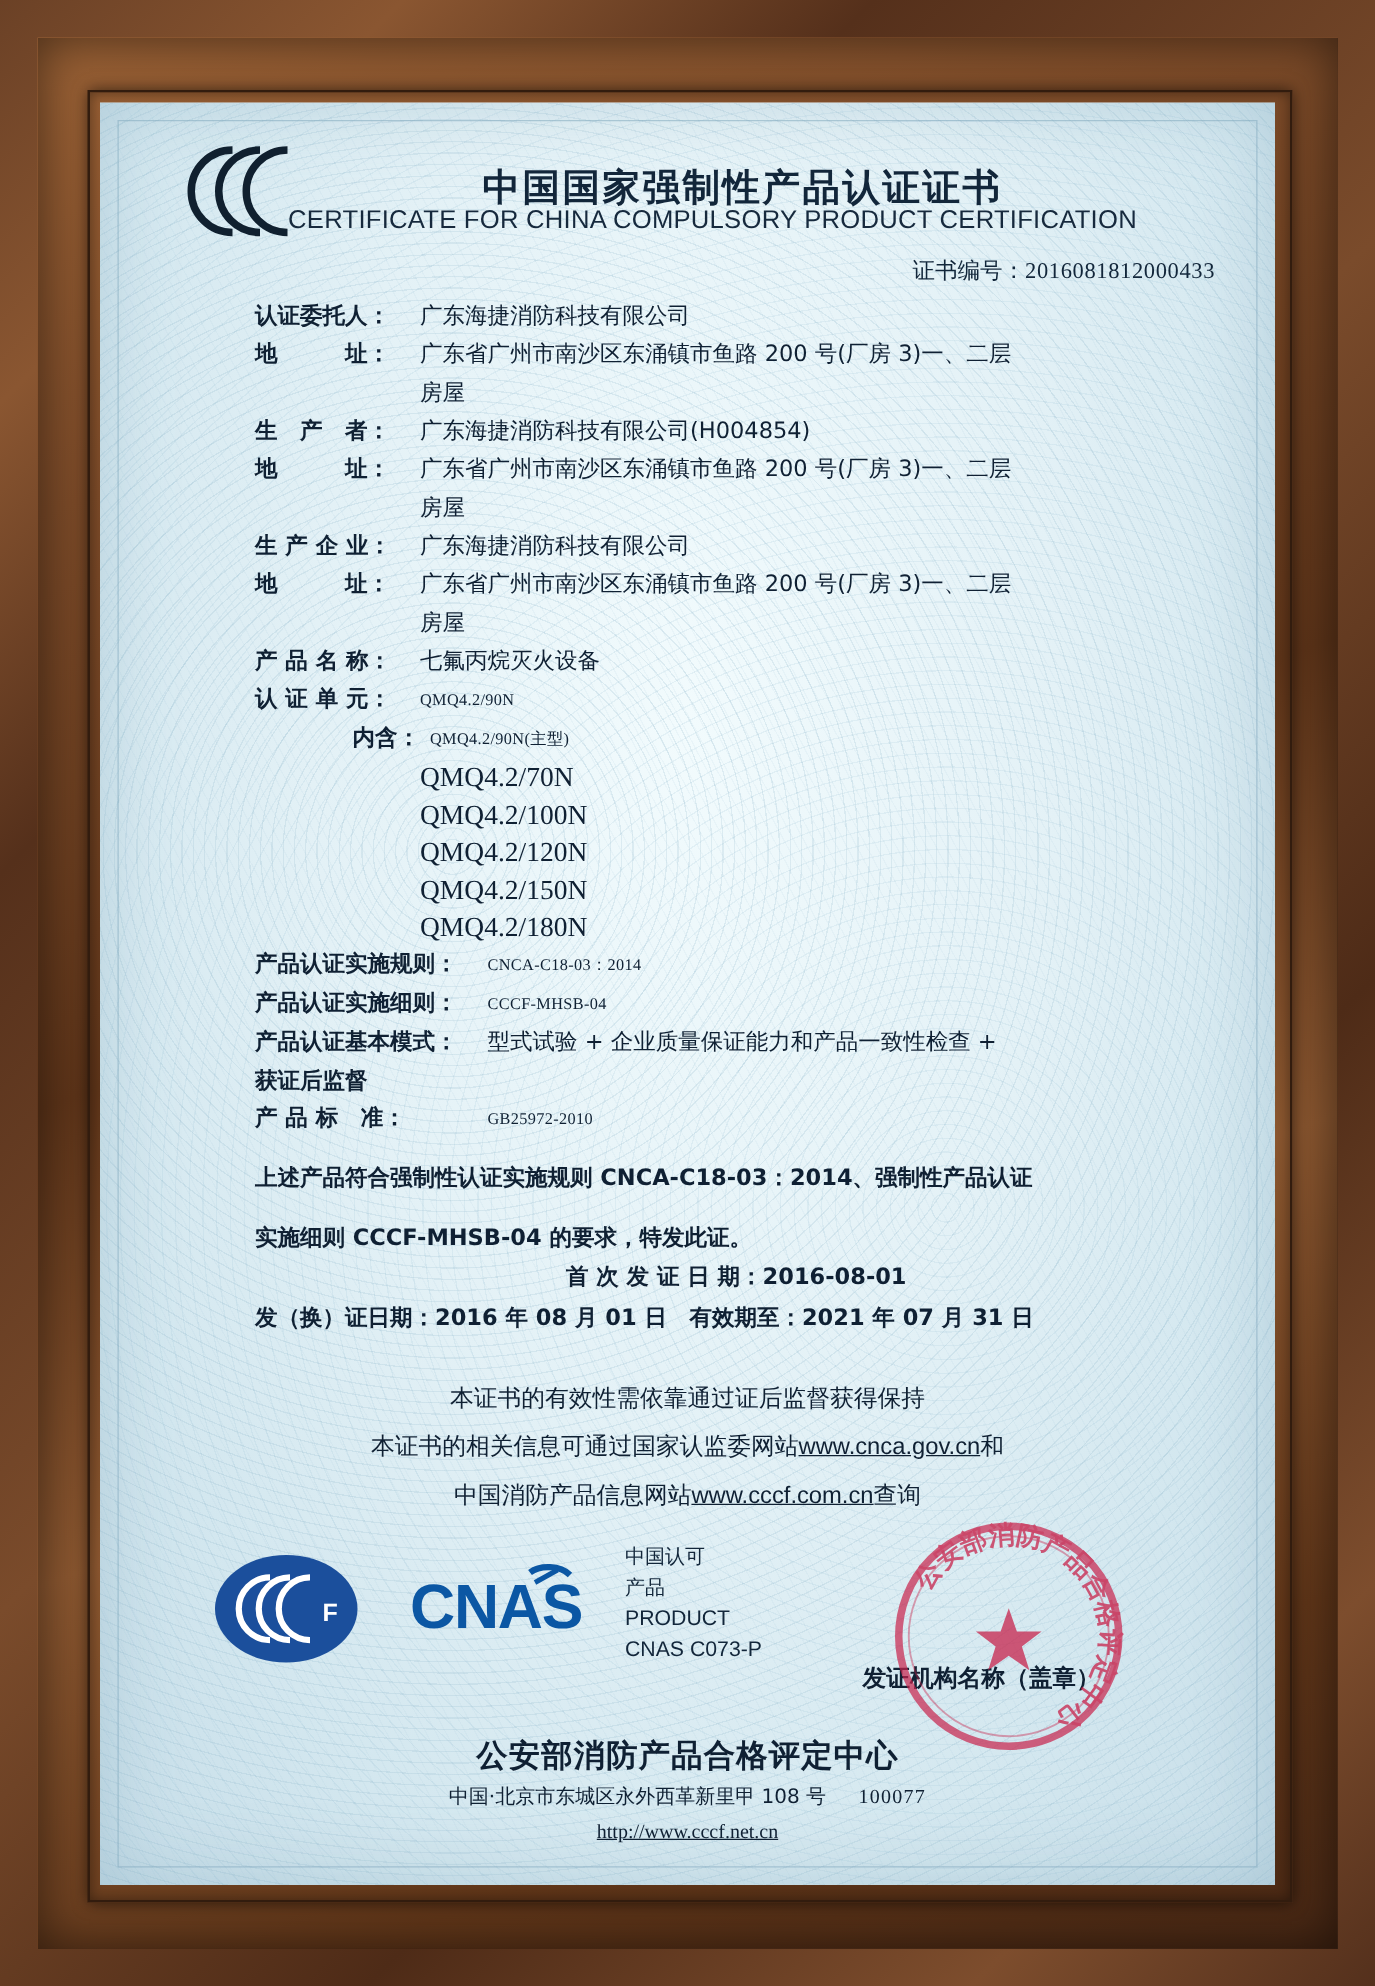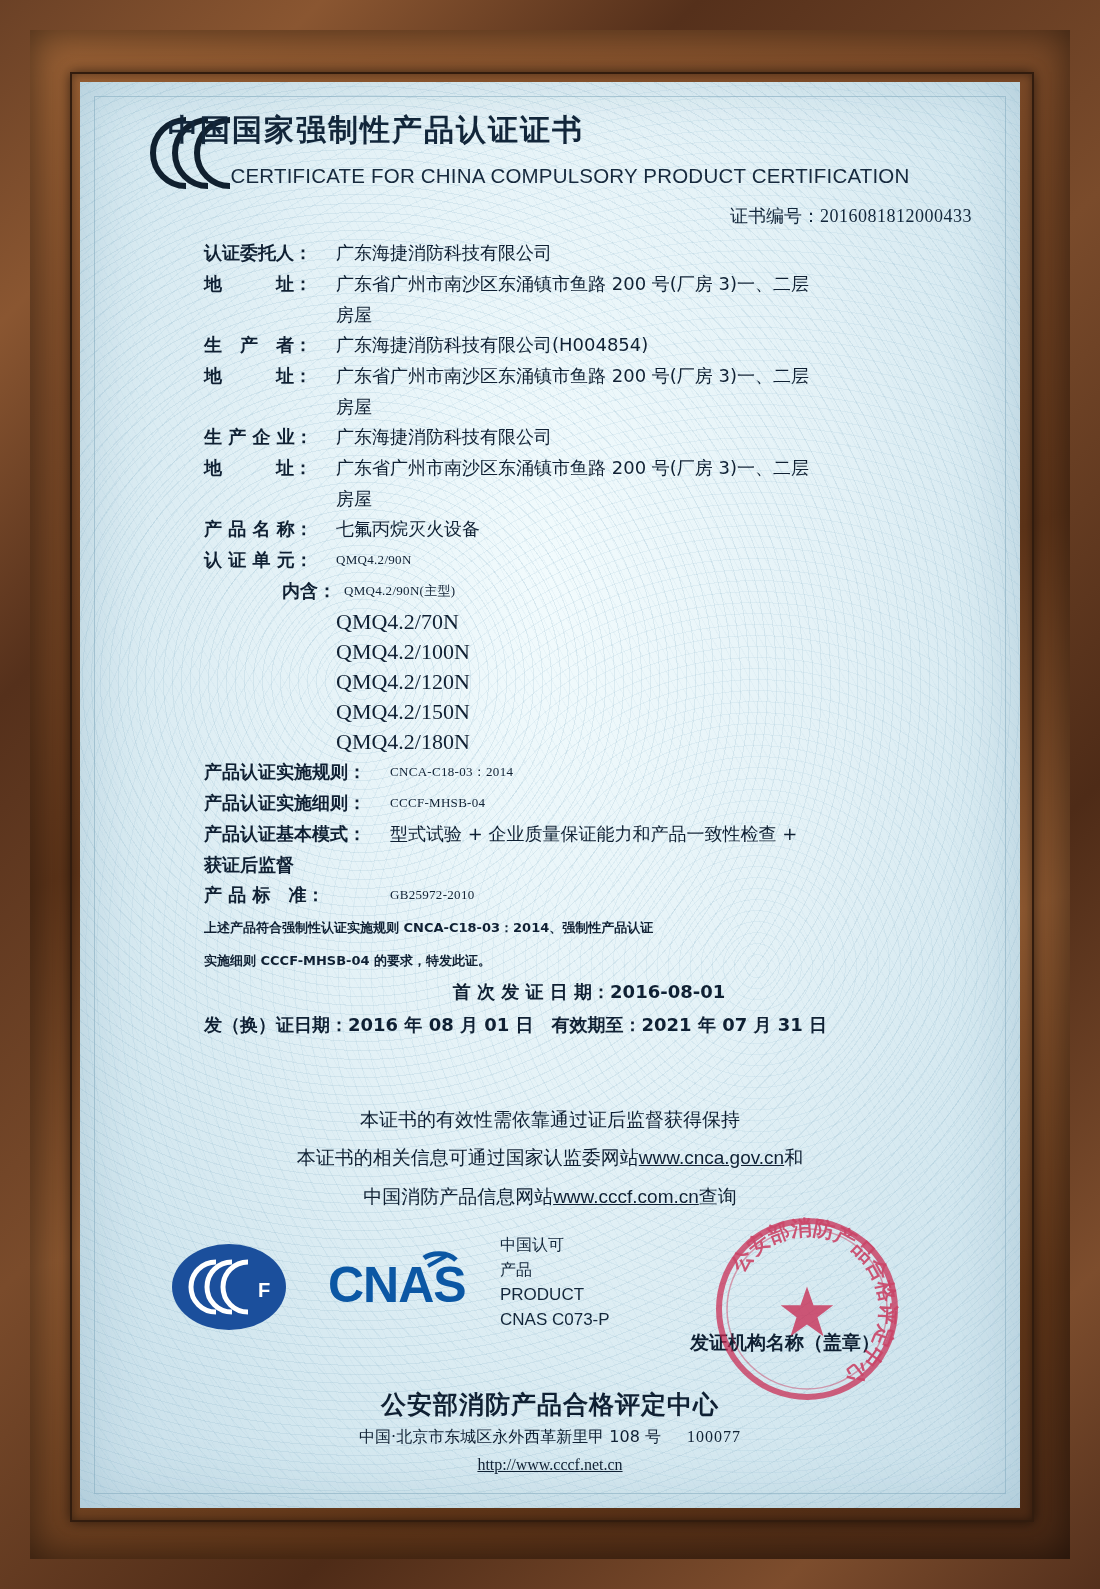--- a/index.html
+++ b/index.html
@@ -74,21 +74,22 @@
   
   .ccc-top {
     position: absolute;
     left: 62px; top: 28px;
     width: 108px; height: 86px;
   }
 
   
   .title-cn {
     position: absolute;
-    left: 0; right: 0; top: 28px;
+    left: 0; right: 0; top: 48px;
+    text-align: center;
     font-family: "DejaVu Sans", sans-serif;
     font-weight: bold;
     font-size: 30px;
     letter-spacing: 2px;
     color: #12263a;
     padding-left: 88px;
   }
   .title-en {
     position: absolute;
     left: 0; right: 0; top: 82px;
@@ -165,24 +166,24 @@
   .cont-line {
     margin-left: 132px;
     font-family: "DejaVu Sans", sans-serif;
     font-size: 18px;
     line-height: 30px;
   }
 
   .statement {
     font-family: "DejaVu Sans", sans-serif;
     font-weight: bold;
-    font-size: 13px;
+    font-size: 18px;
     line-height: 31px;
     color: #0f2033;
-    margin-top: 2px;
+    margin-top: 17px;
   }
 
   .firstissue {
     text-align: center;
     font-family: "DejaVu Sans", sans-serif;
     font-weight: bold;
     font-size: 18px;
     line-height: 32px;
     padding-right: 20px;
   }

